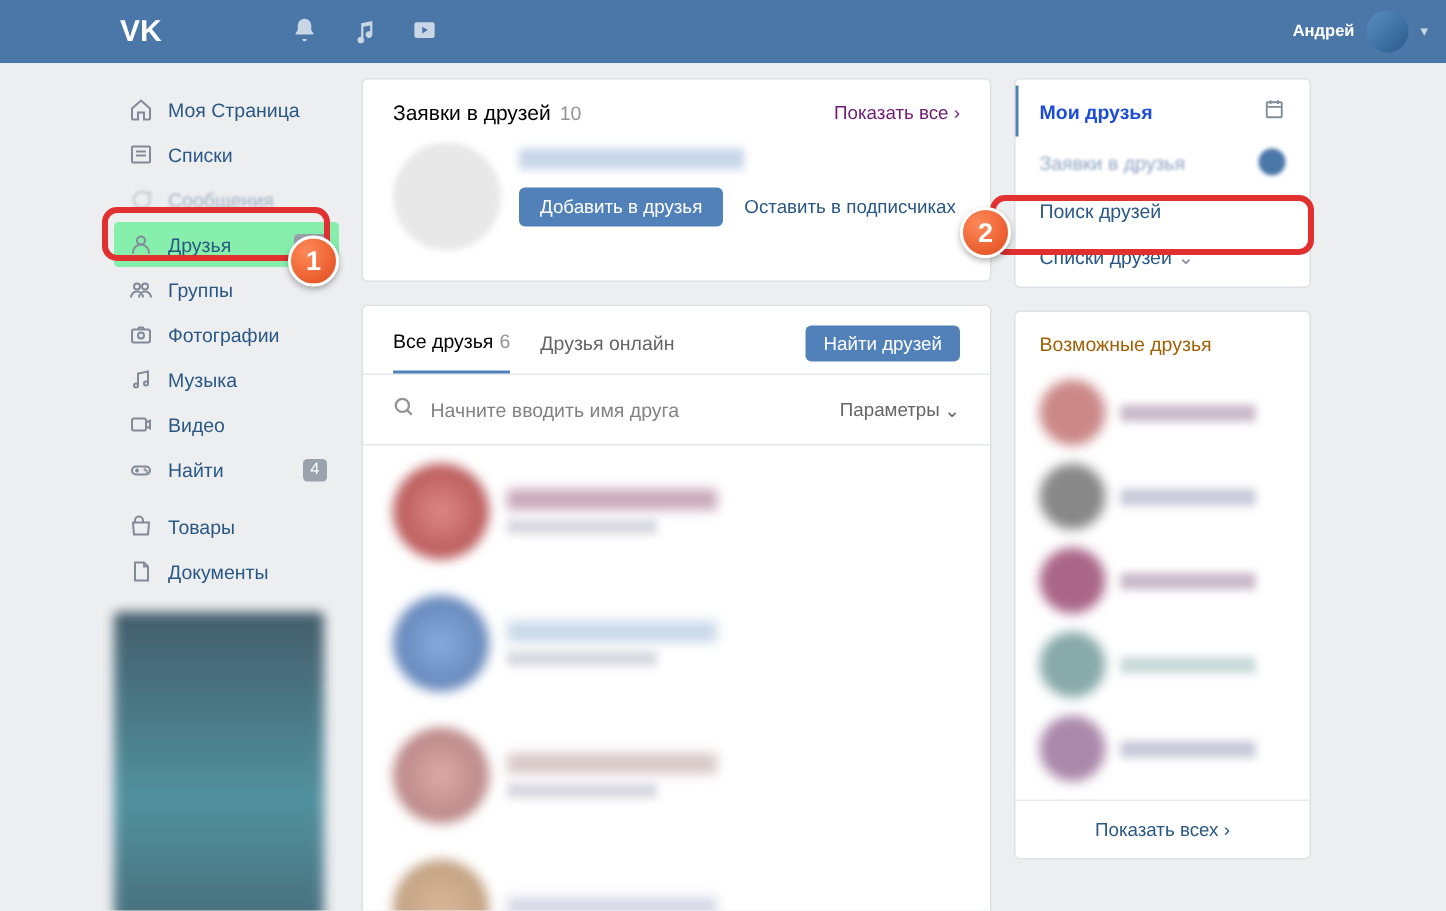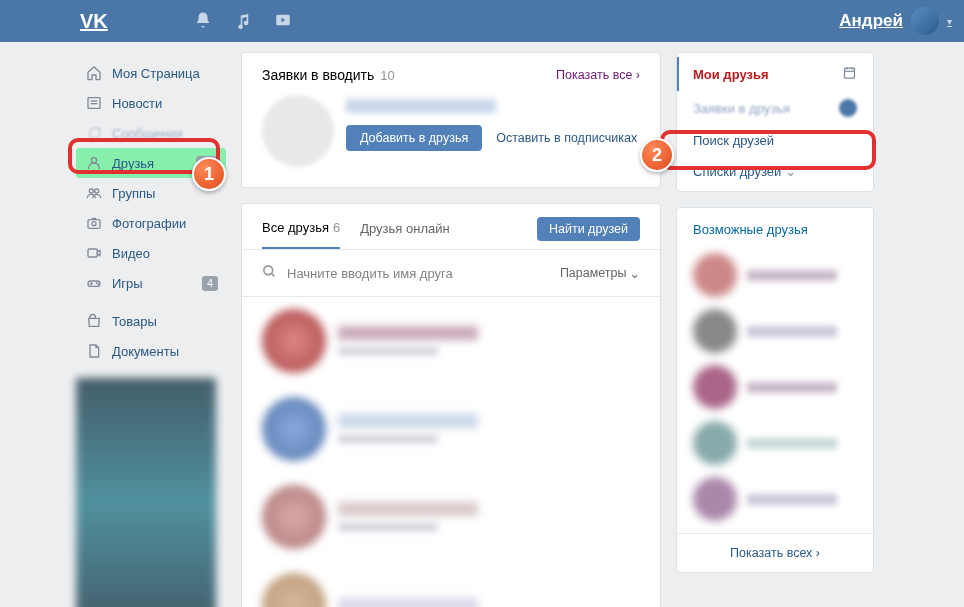--- a/index.html
+++ b/index.html
@@ -1,27 +1,27 @@
 <!DOCTYPE html>
 <html><head>
   <meta charset="utf-8">
   <style>
     * { box-sizing: border-box; margin: 0; padding: 0; }
     body { font-family: -apple-system, BlinkMacSystemFont, Arial, sans-serif; font-size: 13px; background: #edeef0; color: #000; width: 964px; height: 607px; overflow: hidden; position: relative; }
     
-    .topbar { height: 42px; background: #4a76a8; display: flex; align-items: center; padding: 0 12px; color: #fff; text-decoration: underline; }
+    .topbar { height: 42px; background: #4a76a8; display: flex; align-items: center; padding: 0 12px; color: #fff; }
     .logo { font-weight: bold; font-size: 20px; margin-left: 68px; margin-right: 60px; }
     .searchbox { background: #224b7a; border-radius: 4px; width: 230px; height: 28px; display: flex; align-items: center; padding: 0 10px; color: #9cb8d6; }
     .search-icon-sm { margin-right: 6px; }
     .searchbox input { background: none; border: none; outline: none; color: #fff; font-size: 13px; flex: 1; }
     .searchbox input::placeholder { color: #9cb8d6; }
     .topbar-icons { display: flex; gap: 22px; margin-left: 26px; }
     .topbar-icons span { opacity: 0.7; cursor: pointer; }
     .userbox { margin-left: auto; display: flex; align-items: center; gap: 8px; cursor: pointer; }
-    .username { font-weight: 600; font-size: 17px; }
+    .username { font-weight: 600; font-size: 11px; }
     .avatar-sm { width: 28px; height: 28px; border-radius: 50%; background: linear-gradient(135deg, #5a8fc4, #2a5a8a); }
     .chev { font-size: 10px; opacity: 0.7; }
     
     .layout { display: flex; padding: 10px 0 0 0; gap: 15px; margin-left: 76px; margin-right: 76px; }
     
     .sidebar { width: 150px; padding-top: 6px; position: relative; }
     .nav-item { display: flex; align-items: center; padding: 5px 8px; color: #2a5885; cursor: pointer; border-radius: 3px; position: relative; }
     .nav-icon { width: 20px; height: 20px; margin-right: 8px; display: flex; align-items: center; justify-content: center; color: #828a99; }
     .nav-badge { margin-left: auto; background: #99a2ad; color: #fff; border-radius: 3px; font-size: 11px; padding: 0 5px; line-height: 15px; }
     .nav-item.active { background: #86efac; }
@@ -56,28 +56,28 @@
     .params { color: #656565; font-size: 12.5px; cursor: pointer; display: flex; align-items: center; gap: 3px; }
     
     .friend-row { display: flex; align-items: center; padding: 12px 20px; gap: 12px; }
     .friend-ava { width: 64px; height: 64px; border-radius: 50%; filter: blur(4px); }
     .friend-name { width: 140px; height: 14px; filter: blur(4px); }
     .friend-sub { width: 100px; height: 10px; filter: blur(3px); margin-top: 6px; }
     
     .rside { width: 198px; }
     .rtabs { background: #fff; border: 1px solid #dce1e6; border-radius: 4px; margin-bottom: 15px; position: relative; padding: 4px 0; }
     .rtab { padding: 8px 16px; color: #2a5885; font-size: 13px; cursor: pointer; display: flex; align-items: center; }
-    .rtab.active { color: #b91c1c; font-weight: 700; border-left: 2px solid #5181b8; padding-left: 14px; }
+    .rtab.active { color: #1d4ed8; font-weight: 700; border-left: 2px solid #5181b8; padding-left: 14px; }
     .rtab .rbadge { margin-left: auto; }
     .rtab-icon { color: #828a99; }
     .rtab-blurred { color: #93a5c5; filter: blur(1px); }
     .rtab-badge-round { width: 18px; height: 18px; border-radius: 50%; background: #4a76a8; margin-left: auto; filter: blur(1px); }
     
     .possible { background: #fff; border: 1px solid #dce1e6; border-radius: 4px; }
-    .possible-header { padding: 14px 16px 10px; font-size: 13px; color: #0369a1; }
+    .possible-header { padding: 14px 16px 10px; font-size: 13px; color: #a16207; }
     .possible-item { display: flex; align-items: center; padding: 6px 16px; gap: 10px; }
     .possible-ava { width: 44px; height: 44px; border-radius: 50%; filter: blur(4px); }
     .possible-name { width: 90px; height: 11px; filter: blur(3px); }
     .possible-footer { padding: 12px 16px; text-align: center; border-top: 1px solid #e7e8ec; color: #2a5885; font-size: 12.5px; cursor: pointer; margin-top: 6px; }
     
     .callout { position: absolute; border: 4px solid #e03030; border-radius: 10px; pointer-events: none; }
     .callout-1 { left: 68px; top: 138px; width: 152px; height: 36px; }
     .callout-2 { left: 660px; top: 130px; width: 216px; height: 40px; }
     .num-badge { position: absolute; width: 34px; height: 34px; border-radius: 50%; background: radial-gradient(circle at 35% 30%, #ff8a5a, #e04a1a); border: 2px solid #fff; color: #fff; font-weight: bold; font-size: 18px; display: flex; align-items: center; justify-content: center; box-shadow: 0 2px 4px rgba(0,0,0,0.3); }
     .num-1 { left: 192px; top: 157px; }
@@ -118,21 +118,21 @@
       <span>Моя Страница</span>
     </div>
     <div class="nav-item">
       <span class="nav-icon">
           <svg width="16" height="16" viewBox="0 0 24 24" fill="none" stroke="currentColor" stroke-width="2">
             <rect x="3" y="4" width="18" height="16" rx="1"></rect>
             <line x1="7" y1="9" x2="17" y2="9"></line>
             <line x1="7" y1="13" x2="17" y2="13"></line>
           </svg>
         </span>
-      <span>Новости</span>
+      <span>Списки</span>
     </div>
     <div class="nav-item" style="opacity:0.4;filter:blur(1px)">
       <span class="nav-icon">
           <svg width="16" height="16" viewBox="0 0 24 24" fill="none" stroke="currentColor" stroke-width="2">
             <path d="M21 12a8 8 0 1 1-3-6l3-1-1 3a8 8 0 0 1 1 4z"></path>
           </svg>
         </span>
       <span>Сообщения</span>
     </div>
     <div class="nav-item active">
@@ -157,41 +157,51 @@
     </div>
     <div class="nav-item">
       <span class="nav-icon">
           <svg width="16" height="16" viewBox="0 0 24 24" fill="none" stroke="currentColor" stroke-width="2">
             <rect x="3" y="7" width="18" height="13" rx="2"></rect>
             <circle cx="12" cy="13" r="3"></circle>
             <path d="M9 7l1-2h4l1 2"></path>
           </svg>
         </span>
       <span>Фотографии</span>
+    </div>
+    <div class="nav-item">
+      <span class="nav-icon">
+          <svg width="16" height="16" viewBox="0 0 24 24" fill="none" stroke="currentColor" stroke-width="2">
+            <path d="M9 18V6l10-2v12"></path>
+            <circle cx="7" cy="18" r="2"></circle>
+            <circle cx="17" cy="16" r="2"></circle>
+          </svg>
+        </span>
+      <span>Музыка</span>
     </div>
     <div class="nav-item">
       <span class="nav-icon">
           <svg width="16" height="16" viewBox="0 0 24 24" fill="none" stroke="currentColor" stroke-width="2">
             <rect x="3" y="6" width="14" height="12" rx="2"></rect>
             <path d="M17 10l4-2v8l-4-2z"></path>
           </svg>
         </span>
       <span>Видео</span>
     </div>
     <div class="nav-item">
       <span class="nav-icon">
           <svg width="16" height="16" viewBox="0 0 24 24" fill="none" stroke="currentColor" stroke-width="2">
             <rect x="3" y="9" width="18" height="8" rx="4"></rect>
             <line x1="8" y1="11" x2="8" y2="15"></line>
             <line x1="6" y1="13" x2="10" y2="13"></line>
             <circle cx="16" cy="12" r="0.5"></circle>
             <circle cx="18" cy="14" r="0.5"></circle>
           </svg>
         </span>
-      <span>Игры</span>
+      <span>Найти</span>
       <span class="nav-badge">4</span>
     </div>
     <div style="height:8px"></div>
     <div class="nav-item">
       <span class="nav-icon">
           <svg width="16" height="16" viewBox="0 0 24 24" fill="none" stroke="currentColor" stroke-width="2">
             <path d="M6 8V6a4 4 0 0 1 8 0v2M4 8h16l-1 12H5z"></path>
           </svg>
         </span>
       <span>Товары</span>
@@ -204,21 +214,21 @@
           </svg>
         </span>
       <span>Документы</span>
     </div>
     <div class="sidebar-promo"></div>
   </div>
 
   <div class="main">
     <div class="card">
       <div class="req-header">
-        <span class="req-title">Заявки в вводить</span>
+        <span class="req-title">Заявки в друзей</span>
         <span class="req-count">10</span>
         <span class="req-showall"><span>Показать все</span> <span>›</span></span>
       </div>
       <div class="req-body">
         <div class="req-avatar"></div>
         <div class="req-info">
           <div class="req-name"></div>
           <div class="req-actions">
             <button class="btn-primary">Добавить в друзья</button>
             <span class="btn-link">Оставить в подписчиках</span>

